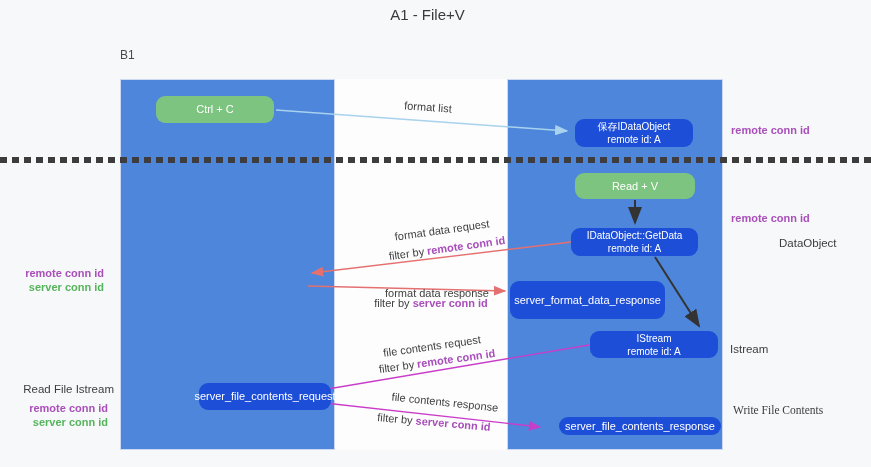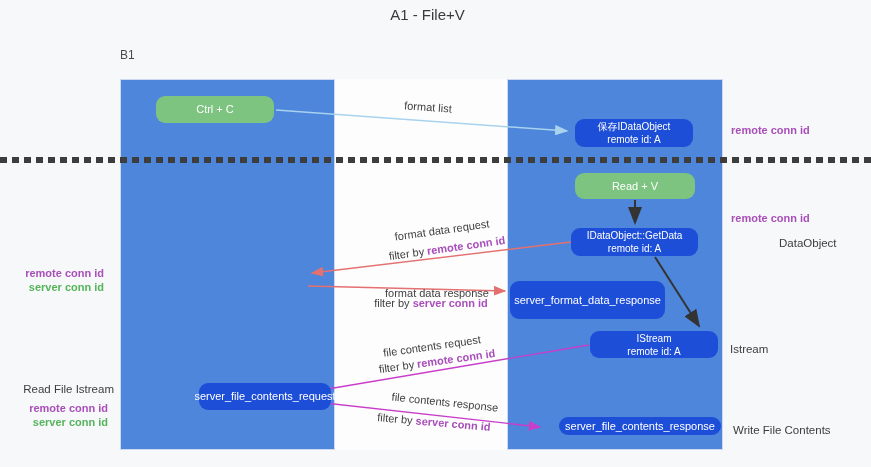--- a/index.html
+++ b/index.html
@@ -133,21 +133,21 @@
 
   <div class="flabel" style="left:445px;top:402px;transform:translate(-50%,-50%) rotate(6deg);">file contents response</div>
   <div class="flabel" style="left:434px;top:422px;transform:translate(-50%,-50%) rotate(5deg);">
     <span class="pfx">filter by</span><span class="bp">server conn id</span>
   </div>
 
   <div class="slabel bp" style="left:731px;top:123px;">remote conn id</div>
   <div class="slabel bp" style="left:731px;top:211px;">remote conn id</div>
   <div class="slabel dark" style="left:755px;top:236px;margin-left:24px;">DataObject</div>
   <div class="slabel dark" style="left:730px;top:342px;">Istream</div>
-  <div class="slabel dark" style="left:733px;top:423px;">Write File Contents</div>
+  <div class="slabel dark" style="left:733px;top:403px;font-family:Liberation Serif, serif;">Write File Contents</div>
 
   <div class="slabel tr" style="left:0;top:266px;width:104px;">
     <div class="bp">remote conn id</div>
     <div class="bg2">server conn id</div>
   </div>
   <div class="slabel dark tr" style="left:0;top:382px;width:114px;">Read File Istream</div>
   <div class="slabel tr" style="left:0;top:401px;width:108px;">
     <div class="bp">remote conn id</div>
     <div class="bg2">server conn id</div>
   </div>

